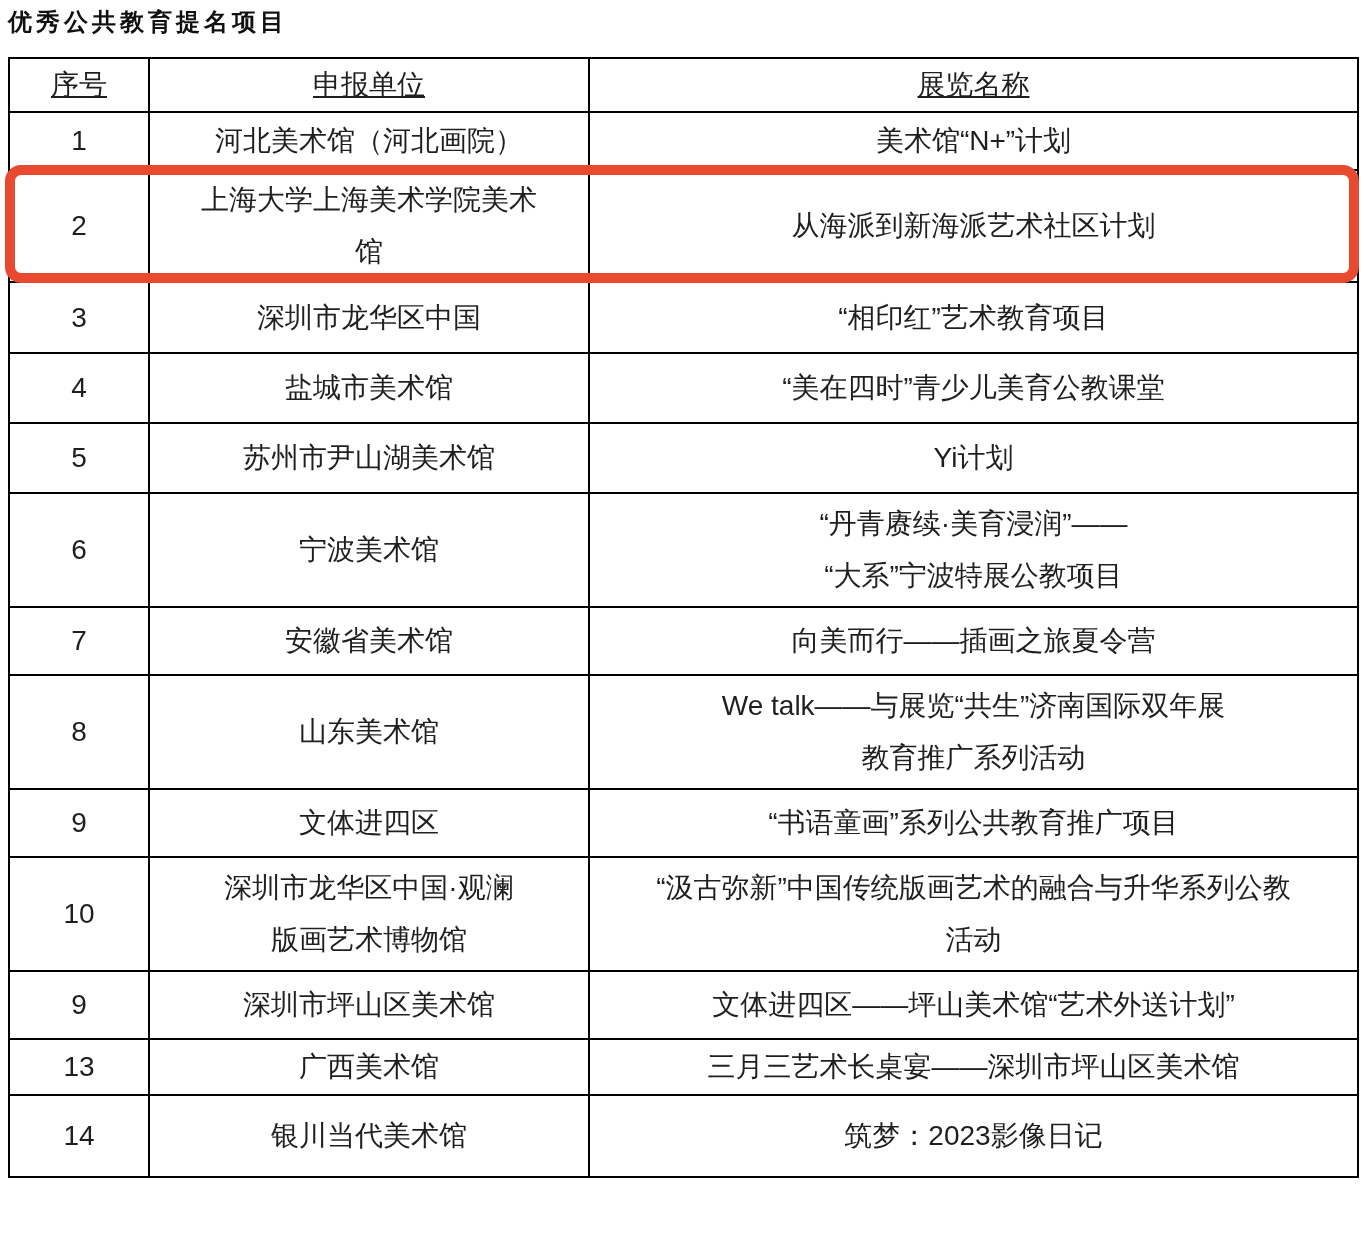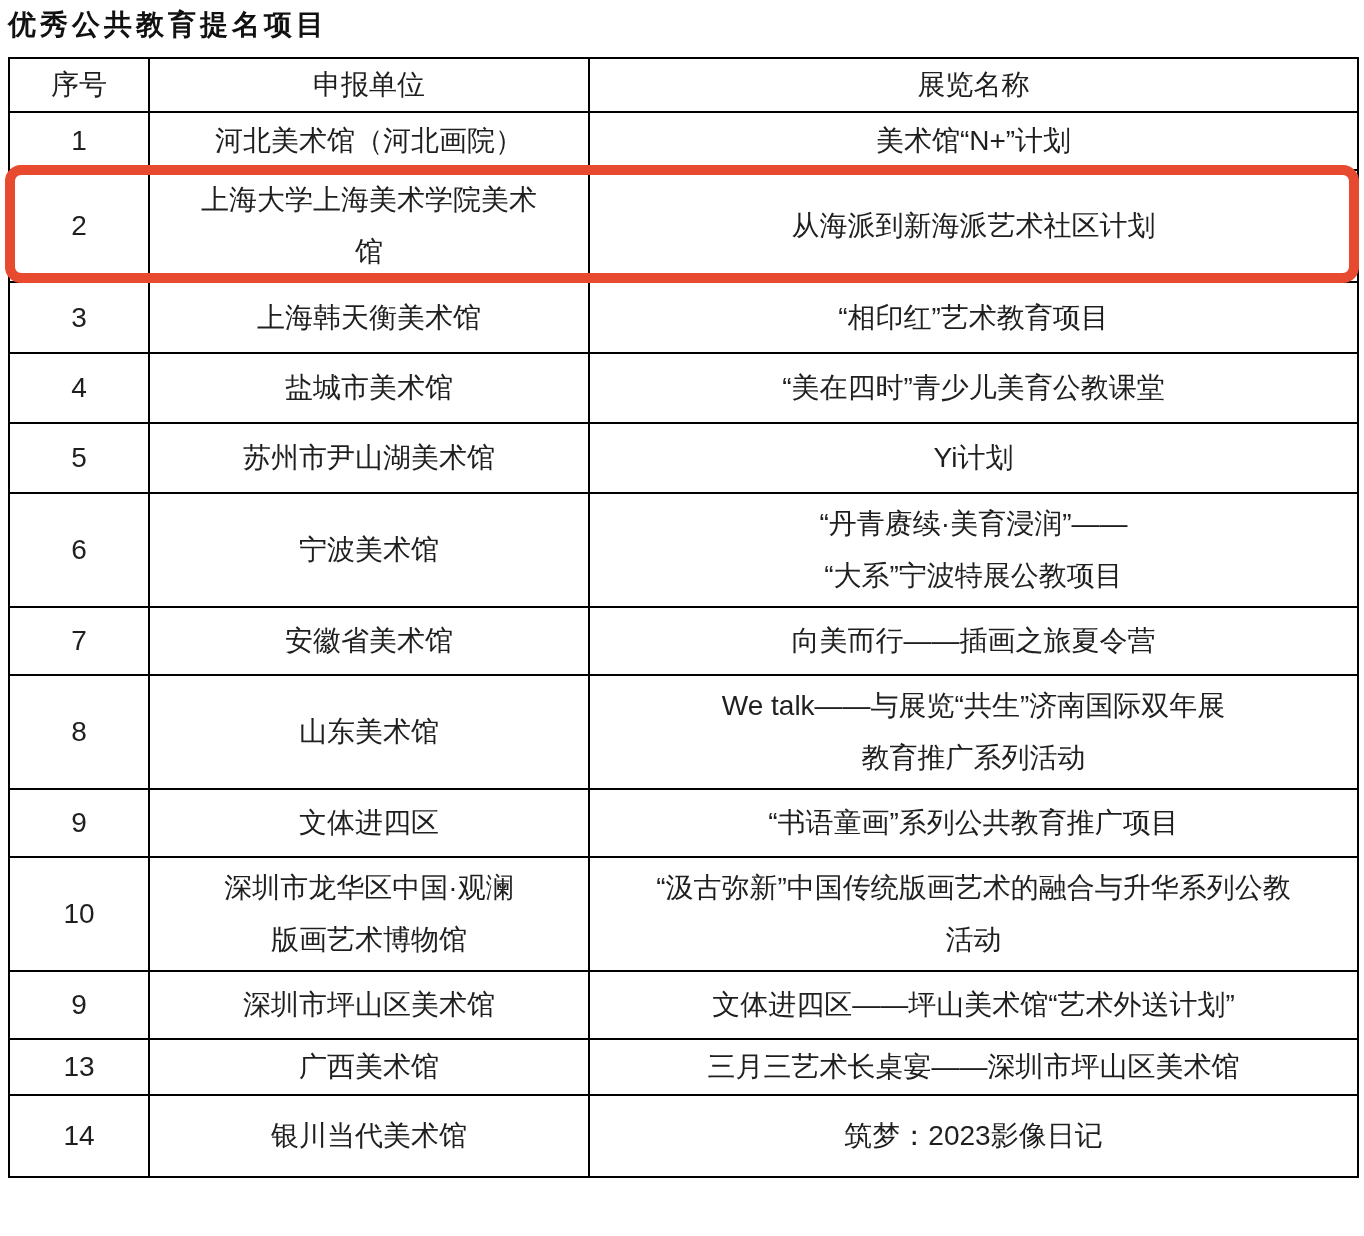--- a/index.html
+++ b/index.html
@@ -4,21 +4,21 @@
 <style>
   html,body{margin:0;padding:0;background:#ffffff;}
   body{
     width:1364px;height:1236px;position:relative;overflow:hidden;
     font-family:"Liberation Sans","DejaVu Sans",sans-serif;
     color:#1f1f1f;
   }
   .page{position:relative;width:1364px;height:1236px;}
   .doc-title{
     position:absolute;left:8px;top:6px;
-    font-size:28px;font-weight:700;letter-spacing:4px;color:#111;
+    font-size:24px;font-weight:700;letter-spacing:4px;color:#111;
     white-space:nowrap;
   }
   table.nom{
     position:absolute;left:8px;top:57px;
     border-collapse:collapse;table-layout:fixed;
     width:1349px;
   }
   table.nom th,table.nom td{
     border:2px solid #000;
     text-align:center;vertical-align:middle;
@@ -49,41 +49,41 @@
 
   <div class="doc-title">优秀公共教育提名项目</div>
 
   <table class="nom">
     <colgroup>
         <col class="c-no">
         <col class="c-org">
         <col class="c-exh">
       </colgroup>
     <thead>
-      <tr style="height:40px;">
+      <tr style="height:40px;text-decoration:underline;">
         <th>序号</th>
         <th>申报单位</th>
         <th>展览名称</th>
       </tr>
     </thead>
     <tbody>
       <tr style="height:58px;">
         <td>1</td>
         <td>河北美术馆（河北画院）</td>
         <td>美术馆“N+”计划</td>
       </tr>
       <tr style="height:112px;">
         <td>2</td>
         <td>上海大学上海美术学院美术
 馆</td>
         <td>从海派到新海派艺术社区计划</td>
       </tr>
       <tr style="height:71px;">
         <td>3</td>
-        <td>上海韩天衡美术馆</td>
+        <td>深圳市龙华区中国</td>
         <td>“相印红”艺术教育项目</td>
       </tr>
       <tr style="height:70px;">
         <td>4</td>
         <td>盐城市美术馆</td>
         <td>“美在四时”青少儿美育公教课堂</td>
       </tr>
       <tr style="height:70px;">
         <td>5</td>
         <td>苏州市尹山湖美术馆</td>

